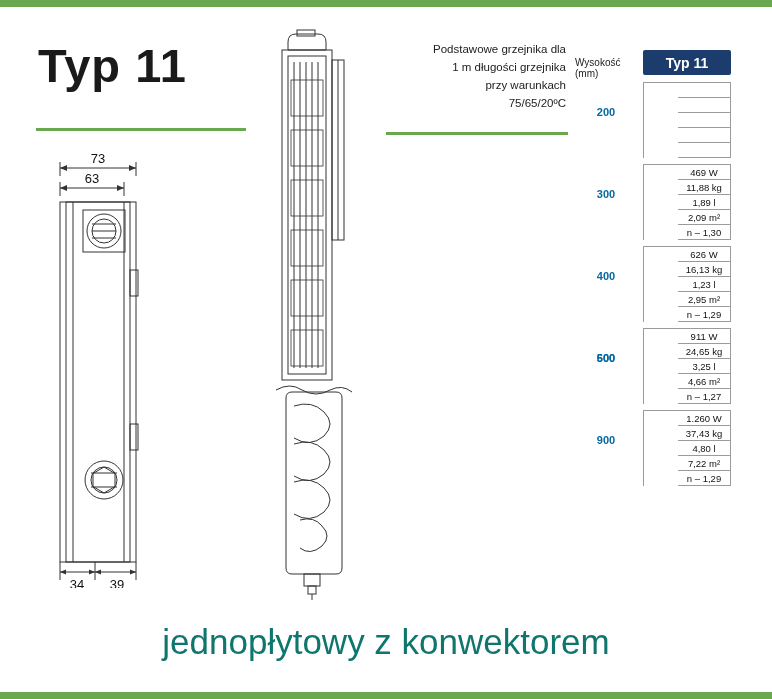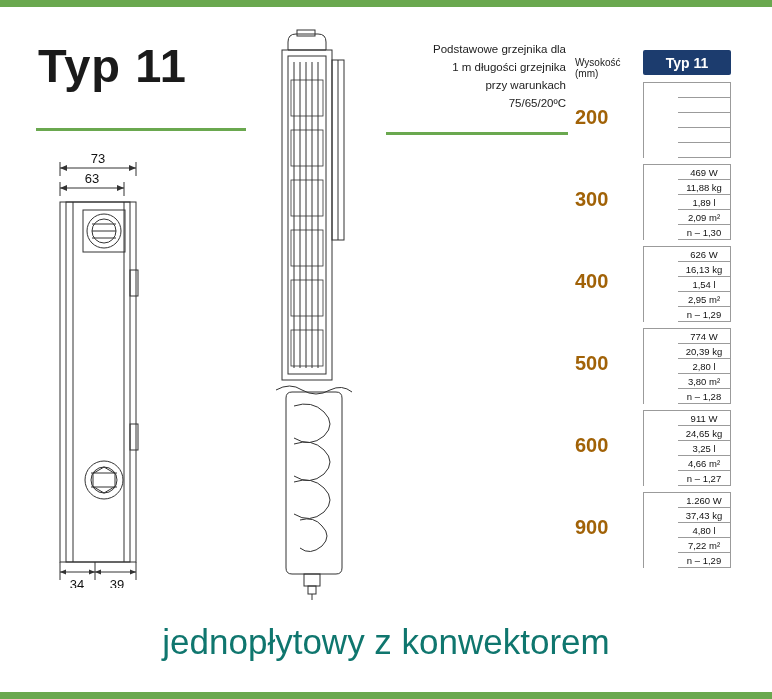--- a/index.html
+++ b/index.html
@@ -120,23 +120,24 @@
     border-radius: 2px;
   }
   .group {
     position: relative;
     margin-top: 6px;
   }
   .group-label {
     position: absolute;
     left: 0;
     width: 62px;
-    font-size: 20px;
+    text-align: center;
+    font-size: 11px;
     font-weight: bold;
-    color: #a16207;
+    color: #0369a1;
   }
   .group-cells {
     margin-left: 68px;
     width: 88px;
     border: 1px solid #9b9b9b;
     border-bottom: none;
     background: #fff;
     box-sizing: border-box;
     padding-left: 34px;
   }
@@ -296,35 +297,28 @@
         <div class="cell">2,09 m²</div>
         <div class="cell">n – 1,30</div>
       </div>
     </div>
 
     <div class="group">
       <div class="group-label" style="top:24px;">400</div>
       <div class="group-cells">
         <div class="cell">626 W</div>
         <div class="cell">16,13 kg</div>
-        <div class="cell">1,54 l</div>
+        <div class="cell">1,23 l</div>
         <div class="cell">2,95 m²</div>
         <div class="cell">n – 1,29</div>
       </div>
     </div>
 
     <div class="group">
       <div class="group-label" style="top:24px;">500</div>
-      <div class="group-cells">
-        <div class="cell">774 W</div>
-        <div class="cell">20,39 kg</div>
-        <div class="cell">2,80 l</div>
-        <div class="cell">3,80 m²</div>
-        <div class="cell">n – 1,28</div>
-      </div>
     </div>
 
     <div class="group">
       <div class="group-label" style="top:24px;">600</div>
       <div class="group-cells">
         <div class="cell">911 W</div>
         <div class="cell">24,65 kg</div>
         <div class="cell">3,25 l</div>
         <div class="cell">4,66 m²</div>
         <div class="cell">n – 1,27</div>

